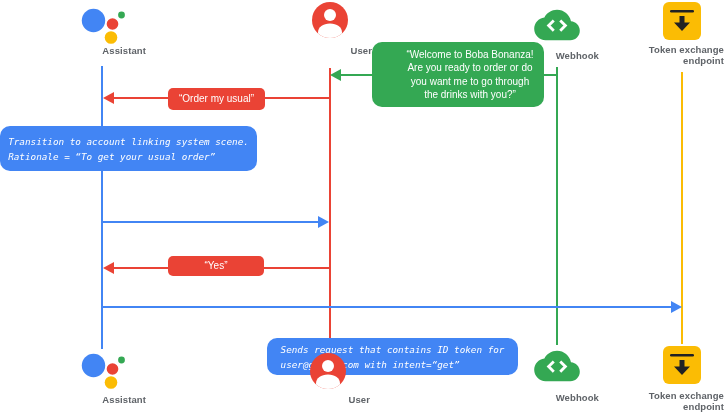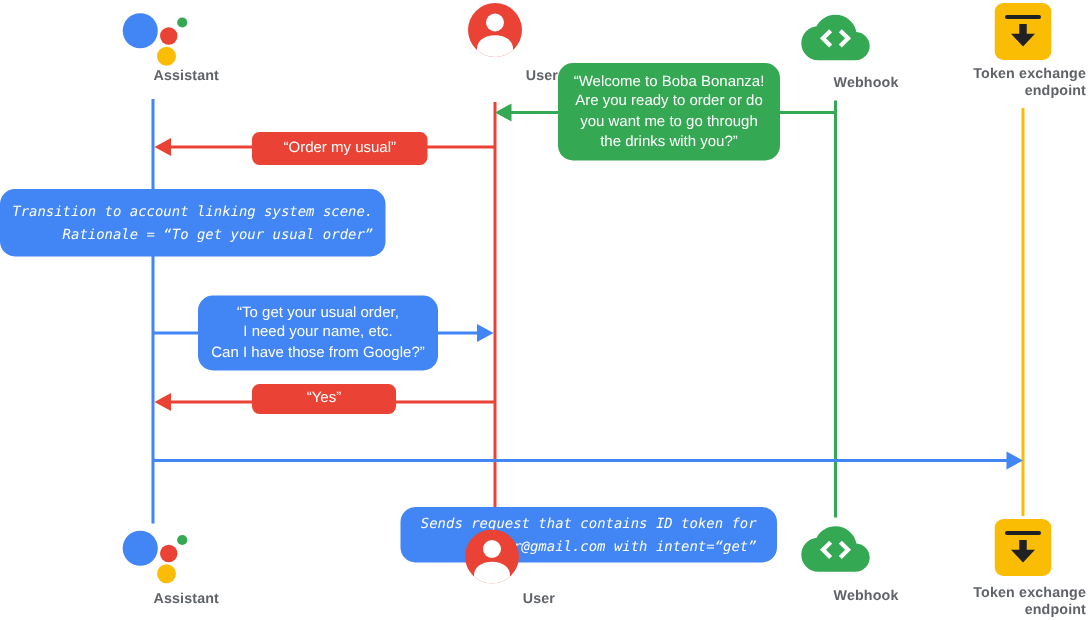--- a/index.html
+++ b/index.html
@@ -25,21 +25,21 @@
   
   .msg{
     position:absolute;color:#fff;display:flex;align-items:center;justify-content:center;
     text-align:center;white-space:pre-line;font:10px/13.5px "Liberation Sans",sans-serif;
   }
   .msg-green{background:var(--green);border-radius:10px;}
   .msg-red{background:var(--red);border-radius:5px;}
   .msg-blue{background:var(--blue);border-radius:10px;}
   .note{
     position:absolute;background:var(--blue);border-radius:10px;color:#fff;
-    display:flex;align-items:center;justify-content:center;text-align:right;white-space:pre-line;
+    display:flex;align-items:center;justify-content:center;text-align:left;white-space:pre-line;
     font:italic 9.3px/15px "DejaVu Sans Mono",monospace;
   }
   
   .actor-label{
     position:absolute;width:84px;text-align:right;color:var(--label_gray);
     font:600 9.5px/11px "Liberation Sans",sans-serif;white-space:pre-line;letter-spacing:.1px;
   }
   .icon{position:absolute;}
 </style>
 </head>
@@ -60,33 +60,30 @@
 
   <div class="arrow-line al-blue" style="left:102px;top:221px;width:217px;"></div>
   <div class="head head-right-blue" style="left:318px;top:216px;"></div>
 
   <div class="arrow-line al-red" style="left:113px;top:267px;width:217px;"></div>
   <div class="head head-left-red" style="left:103px;top:262px;"></div>
 
   <div class="arrow-line al-blue" style="left:102px;top:306px;width:570px;"></div>
   <div class="head head-right-blue" style="left:671px;top:301px;"></div>
 
-  <div class="msg msg-green" style="left:372px;top:42px;width:148px;height:65px;">“Welcome to Boba Bonanza!
+  <div class="msg msg-green" style="left:372px;top:42px;width:148px;height:65px;padding-left:24px;">“Welcome to Boba Bonanza!
 Are you ready to order or do
 you want me to go through
 the drinks with you?”</div>
 
-  <div class="msg msg-red" style="left:168px;top:88px;width:117px;height:22px;">“Order my usual”</div>
+  <div class="msg msg-red" style="left:168px;top:88px;width:97px;height:22px;">“Order my usual”</div>
 
   <div class="note" style="left:0px;top:126px;width:257px;height:45px;">Transition to account linking system scene.
 Rationale = “To get your usual order”</div>
 
-  <div class="msg msg-blue" style="left:132px;top:197px;width:160px;height:50px;">“To get your usual order,
-I need your name, etc.
-Can I have those from Google?”</div>
 
   <div class="msg msg-red" style="left:168px;top:256px;width:96px;height:20px;">“Yes”</div>
 
   <div class="note" style="left:267px;top:290px;width:251px;height:37px;margin-top:48px;">Sends request that contains ID token for
 user@gmail.com with intent=“get”</div>
 
   <svg class="icon" style="left:80px;top:6px;" width="46" height="40" viewBox="0 0 46 40">
     <circle cx="13.5" cy="14.5" r="11.7" fill="#4285F4"></circle>
     <circle cx="32.5" cy="18" r="5.8" fill="#EA4335"></circle>
     <circle cx="41.5" cy="9" r="3.4" fill="#34A853"></circle>

